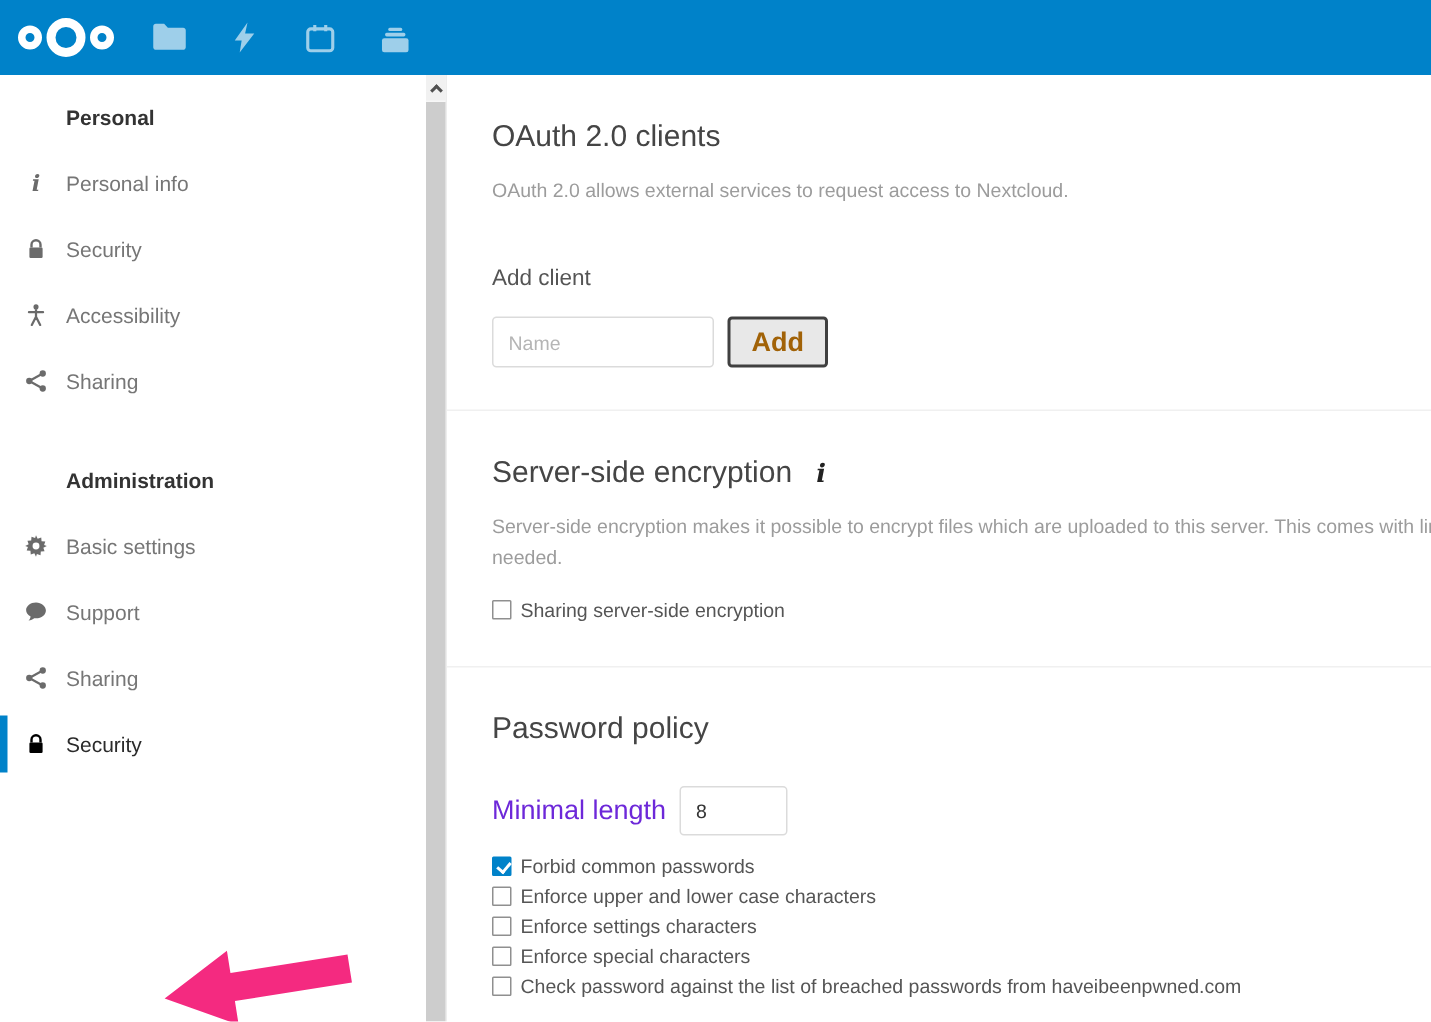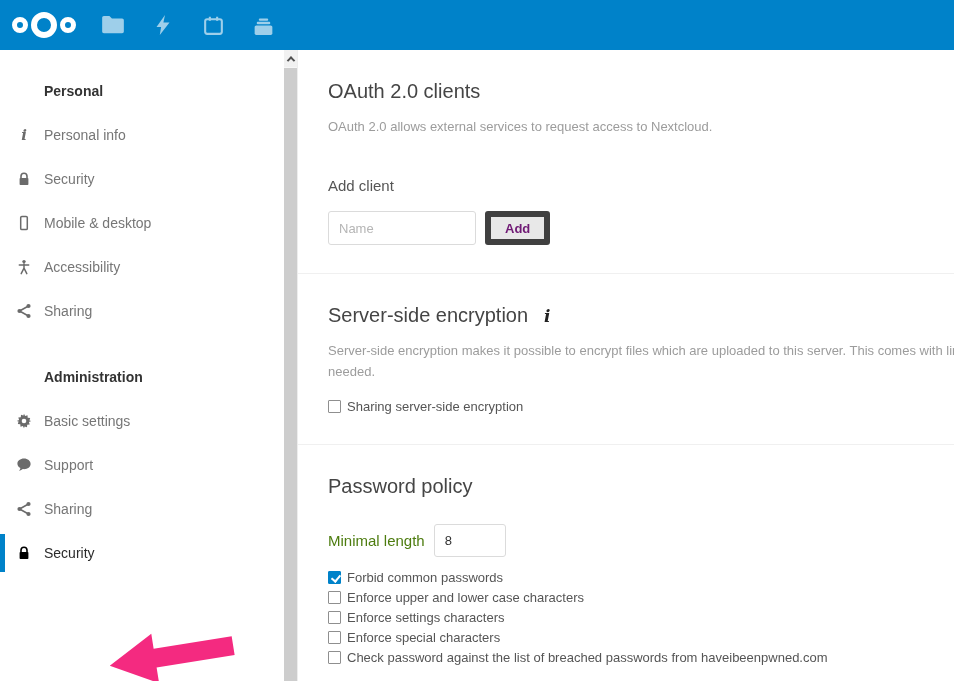--- a/index.html
+++ b/index.html
@@ -7,21 +7,21 @@
     font-family:"Liberation Sans","DejaVu Sans",sans-serif; }
 
   
   .topbar { height:50px; background:#0082c9; display:flex; align-items:center; position:relative; z-index:5; }
   .logo-wrap { width:88px; display:flex; justify-content:center; align-items:center; cursor:pointer; }
   .app-slot { width:50px; height:50px; display:flex; align-items:center; justify-content:center; cursor:pointer; }
   .app-slot svg { opacity:.62; }
 
   
   .page { display:flex; height:631px; position:relative; }
-  .sidebar { width:284px; background:#fff; flex:none; padding-top:19px; position:relative; }
+  .sidebar { width:284px; background:#fff; flex:none; padding-top:6px; position:relative; }
   .scrollbar { width:14px; flex:none; background:#f7f7f7; border-right:1px solid #ededed; display:flex; flex-direction:column; }
   .scroll-btn { height:17px; background:#f1f1f1; display:flex; align-items:center; justify-content:center; cursor:pointer; }
   .chev-up { width:6px; height:6px; border-left:2px solid #505050; border-top:2px solid #505050; transform:rotate(45deg) translate(1px,1px); }
   .scroll-thumb { flex:1; background:#cdcdcd; margin-top:1px; cursor:pointer; }
   .main { flex:1; background:#fff; position:relative; }
 
   
   .nav-heading { height:44px; display:flex; align-items:center; padding-left:44px;
     font-size:14px; font-weight:bold; color:#333; }
   .nav-heading.admin { margin-top:22px;text-align:center; }
@@ -40,36 +40,36 @@
   .sec-desc { font-size:13px; color:#9c9c9c; line-height:21px; }
   .info-i { font-family:"DejaVu Serif",serif; font-style:italic; font-weight:bold; font-size:17px; color:#222; margin-left:16px; }
 
   .oauth-desc { margin-bottom:40px; }
   .sub-label { font-size:15px; color:#555; margin-bottom:17px; }
   .client-row { display:flex; align-items:center; }
   .txt-input { width:148px; height:34px; border:1px solid #dbdbdb; border-radius:3px; padding:0 10px;
     font-size:13px; color:#333; outline:none; font-family:inherit; }
   .txt-input::placeholder { color:#b5b5b5; }
   .client-row .txt-input + .txt-input { margin-left:5px; }
-  .btn { margin-left:9px; height:34px; padding:0 14px; background:#e8e8e8; border:6px solid #404040;
-    border-radius:3px; font-size:13px; font-weight:bold; color:#701a75; cursor:pointer; font-family:inherit; }
+  .btn { margin-left:9px; height:34px; padding:0 14px; background:#e8e8e8; border:2px solid #404040;
+    border-radius:3px; font-size:18px; font-weight:bold; color:#a16207; cursor:pointer; font-family:inherit; }
 
   .enc-desc { width:985px; margin-bottom:14px; }
 
   .cb-row { display:flex; align-items:center; height:20px; cursor:pointer; }
   .cb { width:13px; height:13px; border:1px solid #8f8f8f; border-radius:1px; background:#fff;
     margin-right:6px; flex:none; position:relative; }
   .cb.checked { background:#0082c9; border-color:#0082c9; }
   .cb.checked::after { content:""; position:absolute; left:4px; top:1px; width:4px; height:7px;
     border-right:2px solid #fff; border-bottom:2px solid #fff; transform:rotate(40deg); }
   .cb-label { font-size:13px; color:#555; }
   .enc-cb { margin-top:4px; }
 
   .minlen-row { display:flex; align-items:center; margin:26px 0 10px 0; }
-  .minlen-label { font-size:15px; color:#4d7c0f; margin-right:9px; }
+  .minlen-label { font-size:18px; color:#6d28d9; margin-right:9px; }
   .minlen-input { width:72px; height:33px; border:1px solid #dbdbdb; border-radius:3px; padding:0 10px;
     font-size:13px; color:#333; outline:none; font-family:inherit; }
   .pw-list .cb-row { margin-bottom:0; }
 
   
   .anno-arrow { position:absolute; left:106px; top:577px; z-index:20; pointer-events:none; }
 </style>
 </head>
 <body>
 
@@ -124,28 +124,20 @@
       <span>Personal info</span>
     </div>
     <div class="nav-item">
       <span class="nicon">
         <svg width="16" height="16" viewBox="0 0 16 16">
             <path d="M5 7V5.2a3 3 0 0 1 6 0V7" fill="none" stroke="currentColor" stroke-width="1.6"></path>
             <rect x="3.6" y="7" width="8.8" height="7" rx=".8" fill="currentColor"></rect>
           </svg>
       </span>
       <span>Security</span>
-    </div>
-    <div class="nav-item">
-      <span class="nicon">
-        <svg width="16" height="16" viewBox="0 0 16 16">
-            <rect x="4.7" y="1.4" width="6.6" height="13.2" rx="1.2" fill="none" stroke="currentColor" stroke-width="1.5"></rect>
-          </svg>
-      </span>
-      <span>Mobile &amp; desktop</span>
     </div>
     <div class="nav-item">
       <span class="nicon">
         <svg width="16" height="16" viewBox="0 0 16 16">
             <circle cx="8" cy="2.6" r="1.7" fill="currentColor"></circle>
             <path d="M8 4.8v4.4M3.3 6.1h9.4M8 9.2 5.2 14.6M8 9.2l2.8 5.4" fill="none" stroke="currentColor" stroke-width="1.5" stroke-linecap="round"></path>
           </svg>
       </span>
       <span>Accessibility</span>
     </div>

